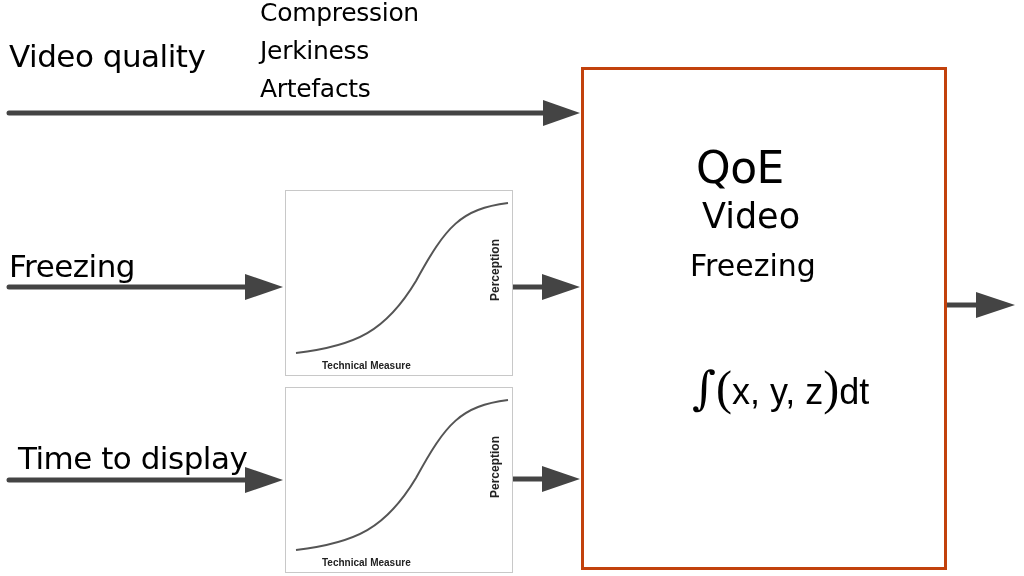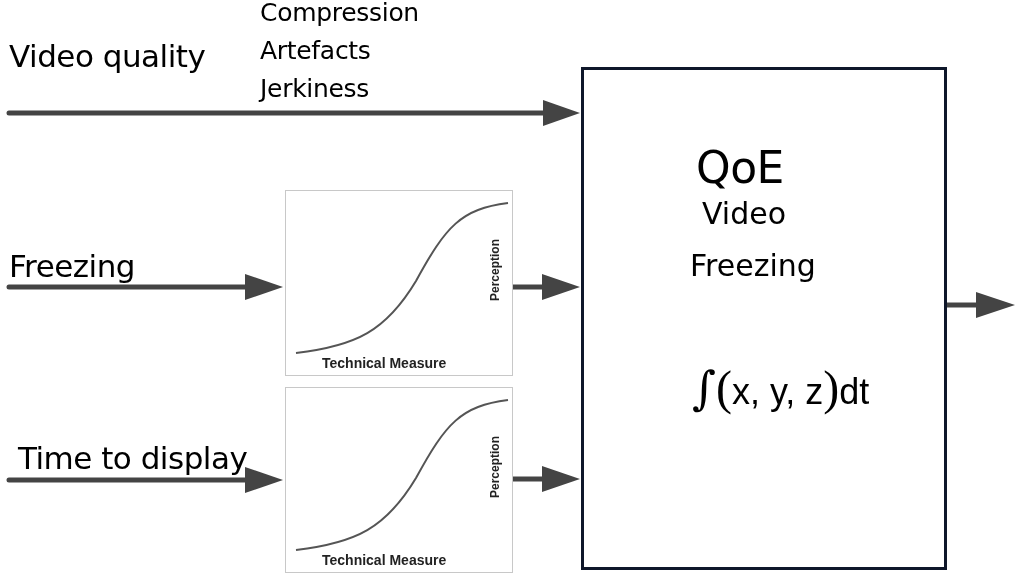--- a/index.html
+++ b/index.html
@@ -4,28 +4,28 @@
 <style>
   html, body { margin:0; padding:0; background:#ffffff; }
   body { width:1024px; height:576px; position:relative; overflow:hidden;
          font-family:"DejaVu Sans", sans-serif; color:#000; }
   .abs { position:absolute; }
   .lbl { font-size:31px; letter-spacing:-0.5px; white-space:nowrap;margin-top:10px; }
   .sub { font-size:25px; letter-spacing:-0.3px; white-space:nowrap; line-height:38px; }
   svg.overlay { position:absolute; left:0; top:0; }
   .panel { position:absolute; border:1px solid #c8c8c8; background:#fff; box-sizing:border-box; }
   .panel .xl { position:absolute; bottom:4px; left:36px; font-family:"Liberation Sans", sans-serif;
-               font-weight:bold; font-size:14px; color:#222; white-space:nowrap; }
+               font-weight:bold; font-size:10px; color:#222; white-space:nowrap; }
   .panel .yl { position:absolute; right:-14px; top:72px; transform:rotate(-90deg);
                font-family:"Liberation Sans", sans-serif; font-weight:bold; font-size:12px;
                color:#222; white-space:nowrap; }
   .qoe { position:absolute; left:581px; top:67px; width:366px; height:503px;
-         border:3px solid #0f172a; box-sizing:border-box; }
+         border:3px solid #c2410c; box-sizing:border-box; }
   .qoe-title { position:absolute; left:112px; top:72px; font-size:44px; letter-spacing:-0.5px; }
-  .qoe-l1 { position:absolute; left:118px; top:126px; font-size:30px; }
+  .qoe-l1 { position:absolute; left:118px; top:126px; font-size:35px; }
   .qoe-l2 { position:absolute; left:106px; top:178px; font-size:30px; }
   .formula { position:absolute; left:68px; top:290px; font-family:"Liberation Sans", sans-serif;
              font-size:36px; white-space:nowrap;margin-left:40px; }
   .formula .int { font-family:"DejaVu Serif", serif; font-size:46px; }
   .formula .par { font-family:"Liberation Serif", serif; font-size:48px; }
 </style>
 </head>
 <body>
 
 <svg class="overlay" width="1024" height="576">
@@ -61,22 +61,22 @@
 
   <g>
     <line x1="946" y1="305" x2="978" y2="305" stroke="#444" stroke-width="5"></line>
     <polygon points="976,292 1015,305 976,318" fill="#444"></polygon>
   </g>
 </svg>
 
 <div class="abs lbl" style="left:9px; top:28px;">Video quality</div>
 <div class="abs" style="left:260px; top:-6px;">
   <div class="sub">Compression</div>
+  <div class="sub">Jerkiness</div>
   <div class="sub">Artefacts</div>
-  <div class="sub">Jerkiness</div>
 </div>
 <div class="abs lbl" style="left:9px; top:238px;">Freezing</div>
 <div class="abs lbl" style="left:18px; top:430px;">Time to display</div>
 
 <div class="panel" style="left:285px; top:190px; width:228px; height:186px;">
   <svg width="228" height="186" style="position:absolute;left:0;top:0;">
     <path d="M10,162 C70,155 100,140 130,90 C160,35 175,18 222,12" fill="none" stroke="#555" stroke-width="2"></path>
   </svg>
   <span class="xl">Technical Measure</span>
   <span class="yl">Perception</span>

